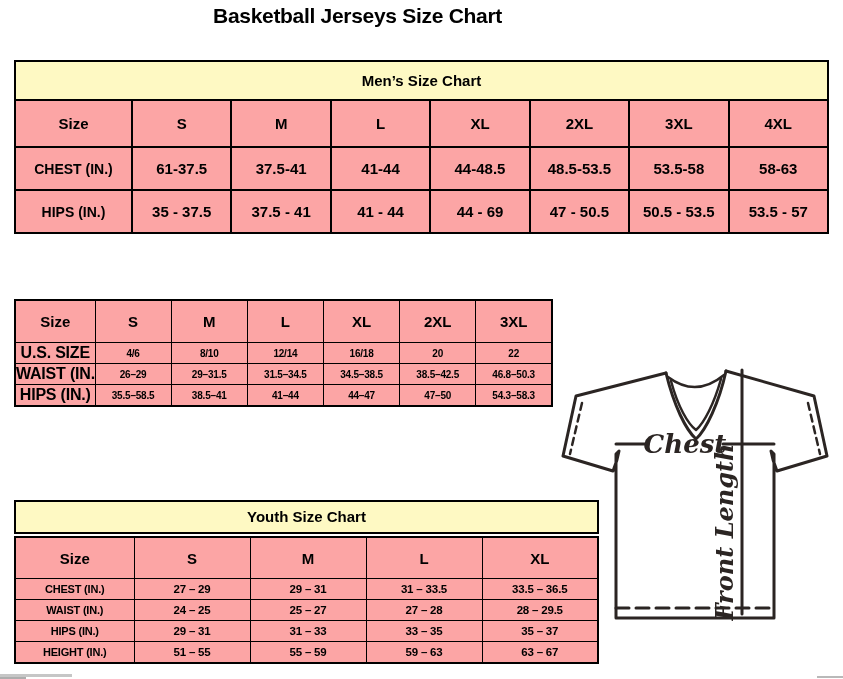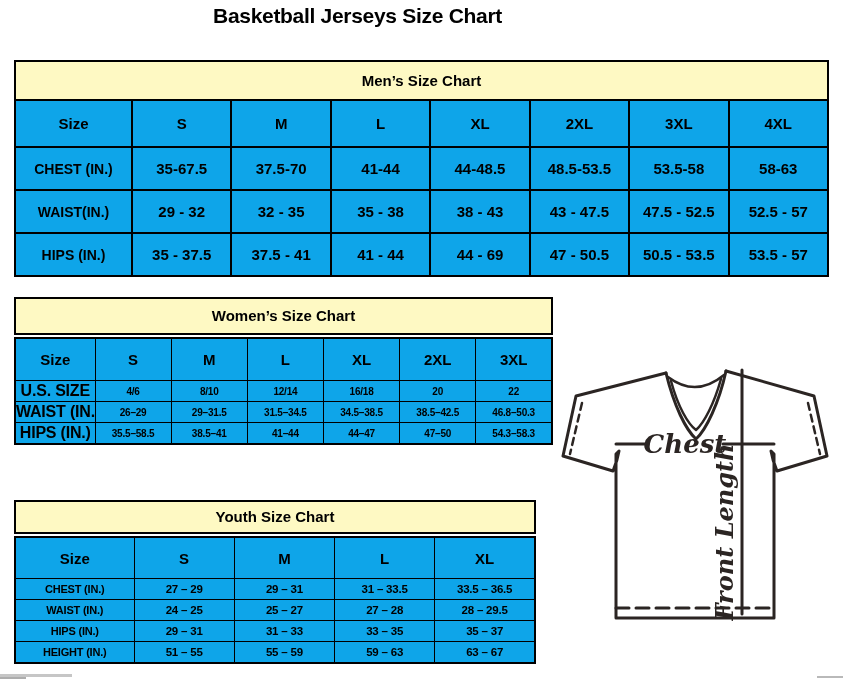--- a/index.html
+++ b/index.html
@@ -8,33 +8,33 @@
     font-family:"Liberation Sans",sans-serif;color:#000;
     position:relative;overflow:hidden;
   }
   .page-title{
     position:absolute;top:4px;left:0;width:715px;
     text-align:center;font-size:21px;font-weight:bold;letter-spacing:-0.3px;
   }
   .section{position:absolute;left:14px;}
   #men-section{top:60px;width:815px;}
   #women-section{top:297px;width:539px;}
-  #youth-section{top:500px;width:522px;}
+  #youth-section{top:500px;width:585px;}
 
   .band{
     background:#fef9c3;border:2px solid #000;box-sizing:border-box;
     text-align:center;font-weight:bold;font-size:15px;
   }
   #men-section .band{height:41px;line-height:37px;}
   #women-section .band{height:38px;line-height:34px;}
   #youth-section .band{height:34px;line-height:30px;}
 
   table{
     border-collapse:collapse;table-layout:fixed;width:100%;
-    background:#0ea5e9;
+    background:#fca5a5;
   }
   th,td{
     text-align:center;vertical-align:middle;font-weight:bold;
     padding:0;overflow:hidden;white-space:nowrap;
   }
   
   #men-section table{margin-top:-2px;}
   #men-section th,#men-section td{border:2px solid #000;font-size:15px;}
   #men-section th{height:45px;}
   #men-section td{height:41px;}
@@ -85,54 +85,43 @@
           <th>S</th>
           <th>M</th>
           <th>L</th>
           <th>XL</th>
           <th>2XL</th>
           <th>3XL</th>
           <th>4XL</th>
         </tr>
         <tr>
           <td class="label">CHEST (IN.)</td>
-          <td>35-67.5</td>
-          <td>37.5-70</td>
+          <td>61-37.5</td>
+          <td>37.5-41</td>
           <td>41-44</td>
           <td>44-48.5</td>
           <td>48.5-53.5</td>
           <td>53.5-58</td>
           <td>58-63</td>
-        </tr>
-        <tr>
-          <td class="label">WAIST(IN.)</td>
-          <td>29 - 32</td>
-          <td>32 - 35</td>
-          <td>35 - 38</td>
-          <td>38 - 43</td>
-          <td>43 - 47.5</td>
-          <td>47.5 - 52.5</td>
-          <td>52.5 - 57</td>
         </tr>
         <tr>
           <td class="label">HIPS (IN.)</td>
           <td>35 - 37.5</td>
           <td>37.5 - 41</td>
           <td>41 - 44</td>
           <td>44 - 69</td>
           <td>47 - 50.5</td>
           <td>50.5 - 53.5</td>
           <td>53.5 - 57</td>
         </tr>
       </tbody>
   </table>
 </div>
 
 <div class="section" id="women-section">
-  <div class="band">Women’s Size Chart</div>
   <table>
     <colgroup>
         <col class="col-label">
         <col>
         <col>
         <col>
         <col>
         <col>
         <col>
       </colgroup>

